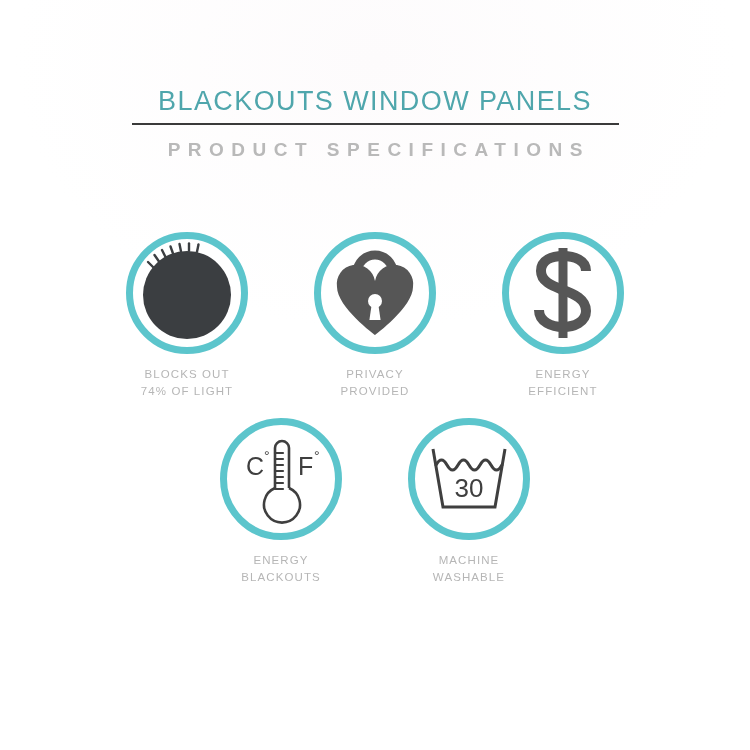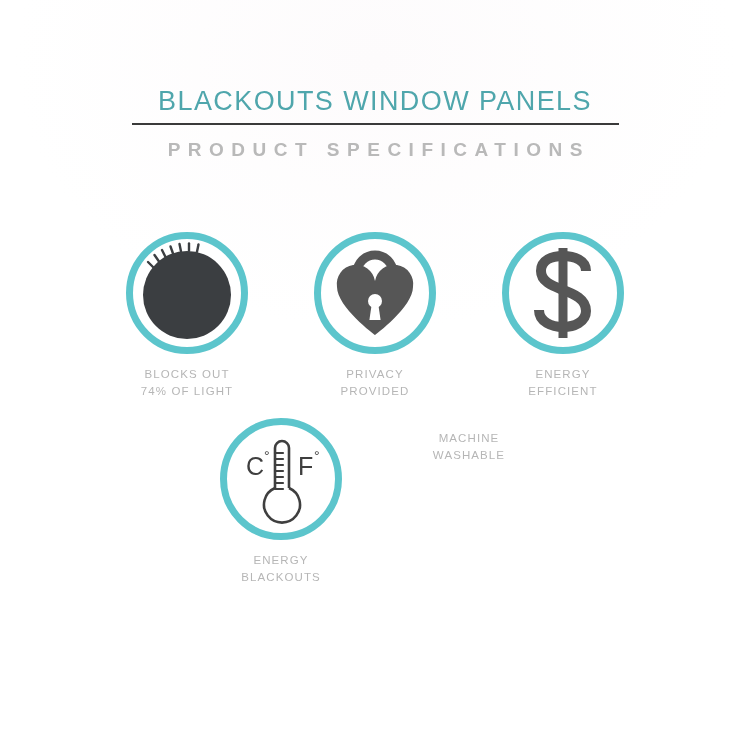--- a/index.html
+++ b/index.html
@@ -215,20 +215,30 @@
           </svg>
         </div>
         <div class="spec-label">
           <span>ENERGY</span>
           <span class="l2">BLACKOUTS</span>
         </div>
       </div>
 
 
       <div class="spec-item">
+        <div class="icon-ring">
+          <svg width="80" height="72" viewBox="0 0 80 72">
+
+            <path d="M4 6 L14 64 L66 64 L76 6" fill="none" stroke="#3f3f3f" stroke-width="3" stroke-linejoin="miter"></path>
+
+            <path d="M7 22 Q12.5 12, 18 22 T29 22 T40 22 T51 22 T62 22 T73 22" fill="none" stroke="#3f3f3f" stroke-width="3" stroke-linecap="round"></path>
+
+            <text x="40" y="54" text-anchor="middle" font-family="&quot;Liberation Sans&quot;, sans-serif" font-size="26" fill="#3f3f3f">30</text>
+          </svg>
+        </div>
         <div class="spec-label">
           <span>MACHINE</span>
           <span class="l2">WASHABLE</span>
         </div>
       </div>
     </div>
 
   </div>
 </div>
 

